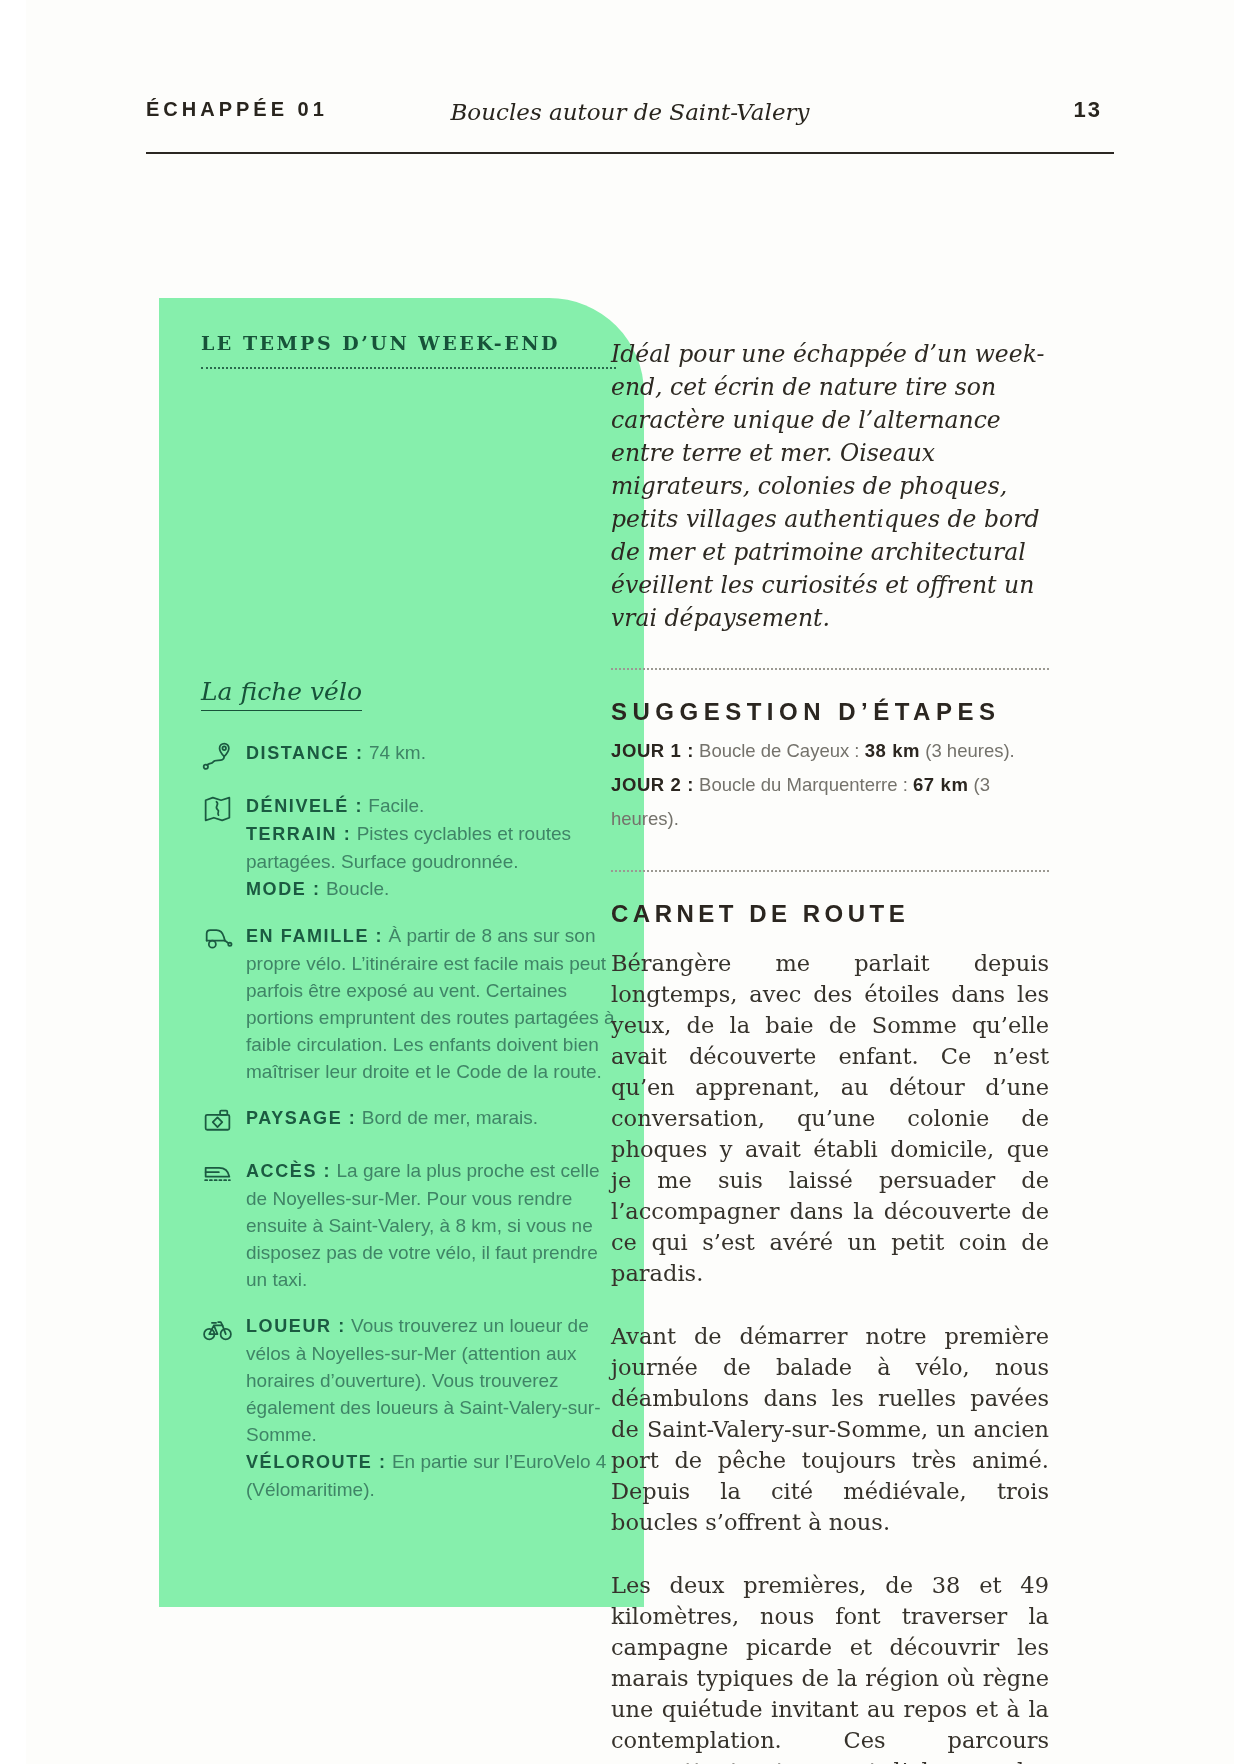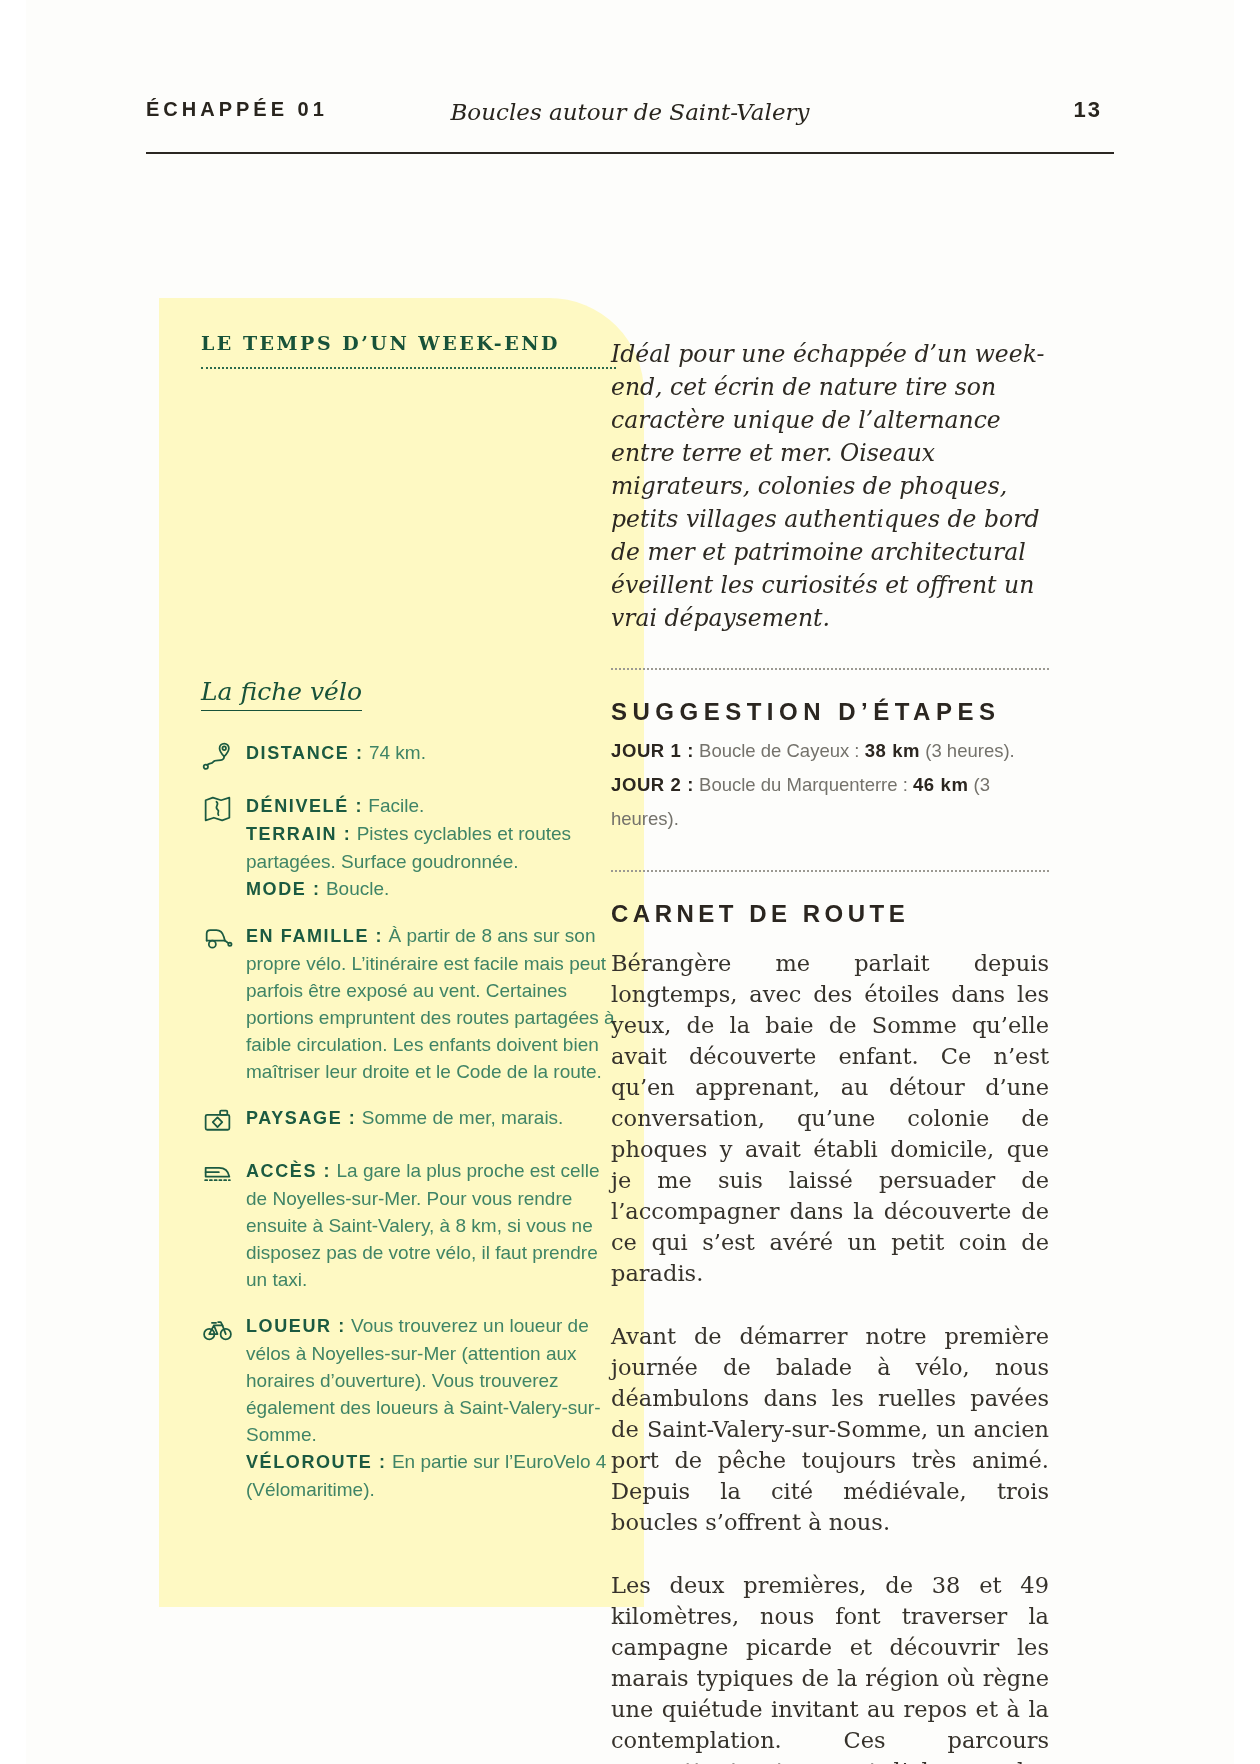--- a/index.html
+++ b/index.html
@@ -32,21 +32,21 @@
   }
   .hdr-rule {
     position: absolute; left: 120px; right: 120px; top: 152px;
     border-top: 2px solid #2b2722;
   }
 
   
   .card {
     position: absolute; left: 133px; top: 298px;
     width: 485px; height: 1309px;
-    background: #fef9c3;
+    background: #86efac;
     border-top-right-radius: 95px;
     box-sizing: border-box;
     padding: 34px 28px 16px 42px;
   }
   .card-kicker {
     font-family: "DejaVu Serif", serif;
     font-weight: bold; font-size: 19px; letter-spacing: 2.5px;
     color: #175239;
   }
   .card-dotted {
@@ -169,21 +169,21 @@
 
       <div class="fiche-item">
         <span class="fiche-icon">
           <svg viewBox="0 0 32 32" fill="none" stroke="currentColor" stroke-width="1.7" stroke-linecap="round" stroke-linejoin="round">
             <rect x="4.5" y="9.5" width="23" height="14.5" rx="1.5"></rect>
             <rect x="18.5" y="5.5" width="7" height="4" rx="1"></rect>
             <path d="M16 12l4.6 4.7L16 21.4l-4.6-4.7z"></path>
           </svg>
         </span>
         <div class="fiche-text">
-          <span class="fiche-row"><span class="fiche-label">PAYSAGE :</span> <span>Somme de mer, marais.</span></span>
+          <span class="fiche-row"><span class="fiche-label">PAYSAGE :</span> <span>Bord de mer, marais.</span></span>
         </div>
       </div>
 
       <div class="fiche-item">
         <span class="fiche-icon">
           <svg viewBox="0 0 32 32" fill="none" stroke="currentColor" stroke-width="1.7" stroke-linecap="round" stroke-linejoin="round">
             <path d="M4.5 9.5h13c5.5 0 9 3.6 10 8.5h-23z"></path>
             <path d="M4.5 13.8h12.8"></path>
             <path d="M4 21.5h24" stroke-dasharray="2 2.6"></path>
           </svg>
@@ -213,21 +213,21 @@
   </div>
 
   <div class="main">
     <p class="intro">Idéal pour une échappée d’un week-end, cet écrin de nature tire son caractère unique de l’alternance entre terre et mer. Oiseaux migrateurs, colonies de phoques, petits villages authentiques de bord de mer et patrimoine architectural éveillent les curiosités et offrent un vrai dépaysement.</p>
 
     <div class="dot-sep sep-1"></div>
 
     <div class="stages-heading">SUGGESTION D’ÉTAPES</div>
     <div class="days">
       <div class="day-line"><span class="day-label">JOUR 1 :</span> <span>Boucle de Cayeux :</span> <span class="day-distance">38 km</span> <span>(3 heures).</span></div>
-      <div class="day-line"><span class="day-label">JOUR 2 :</span> <span>Boucle du Marquenterre :</span> <span class="day-distance">46 km</span> <span>(3 heures).</span></div>
+      <div class="day-line"><span class="day-label">JOUR 2 :</span> <span>Boucle du Marquenterre :</span> <span class="day-distance">67 km</span> <span>(3 heures).</span></div>
     </div>
 
     <div class="dot-sep sep-2"></div>
 
     <div class="logbook-heading">CARNET DE ROUTE</div>
     <div class="logbook" lang="fr">
       <p>Bérangère me parlait depuis longtemps, avec des étoiles dans les yeux, de la baie de Somme qu’elle avait découverte enfant. Ce n’est qu’en apprenant, au détour d’une conversation, qu’une colonie de phoques y avait établi domicile, que je me suis laissé persuader de l’accompagner dans la découverte de ce qui s’est avéré un petit coin de paradis.</p>
       <p>Avant de démarrer notre première journée de balade à vélo, nous déambulons dans les ruelles pavées de Saint-Valery-sur-Somme, un ancien port de pêche toujours très animé. Depuis la cité médiévale, trois boucles s’offrent à nous.</p>
       <p>Les deux premières, de 38 et 49 kilomètres, nous font traverser la campagne picarde et découvrir les marais typiques de la région où règne une quiétude invitant au repos et à la contemplation. Ces parcours permettent notamment d’observer les diverses espèces d’oiseaux dans leur environnement naturel.</p>
     </div>

